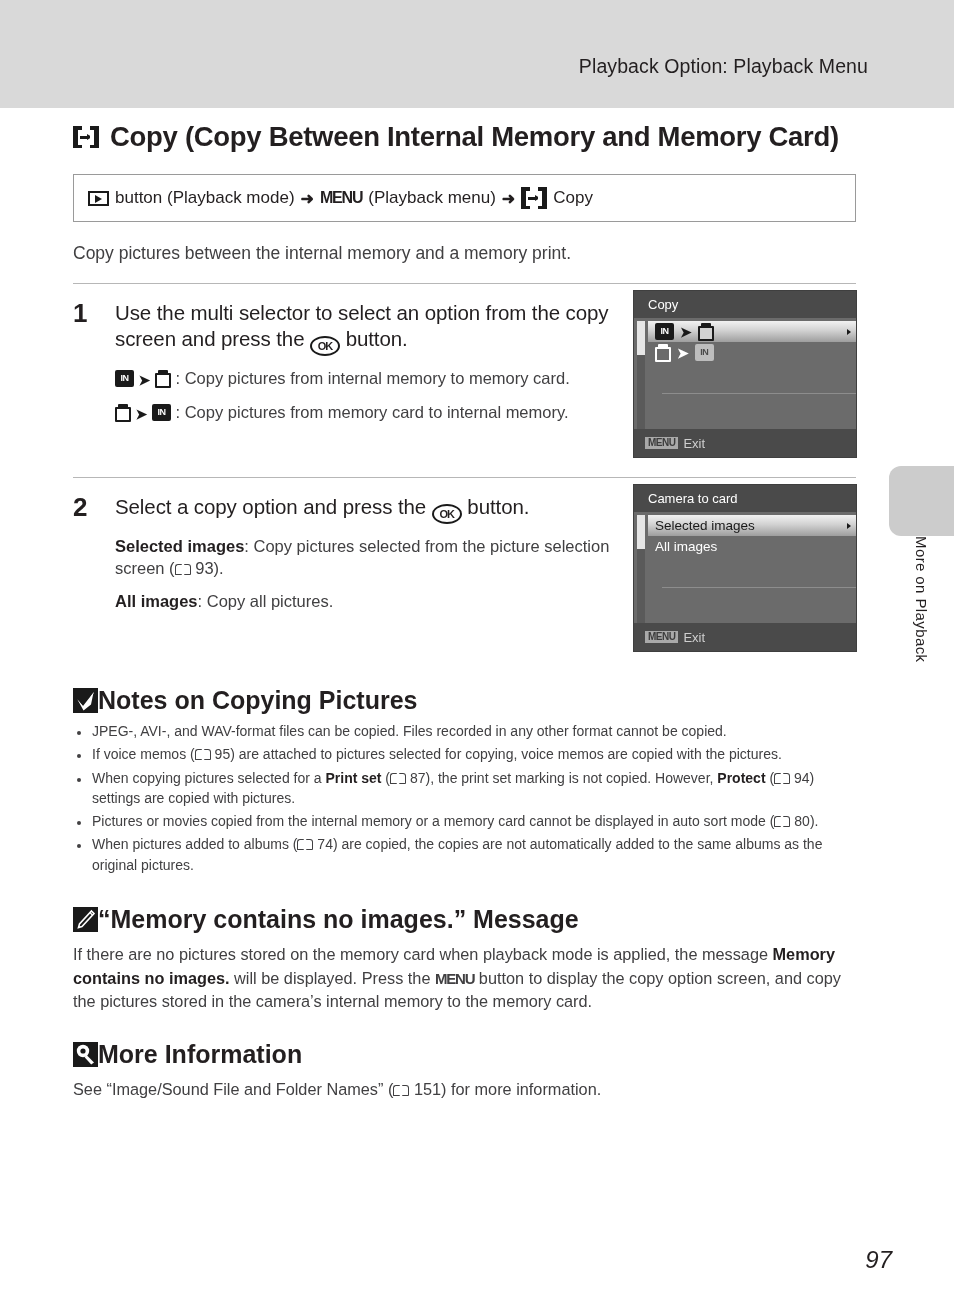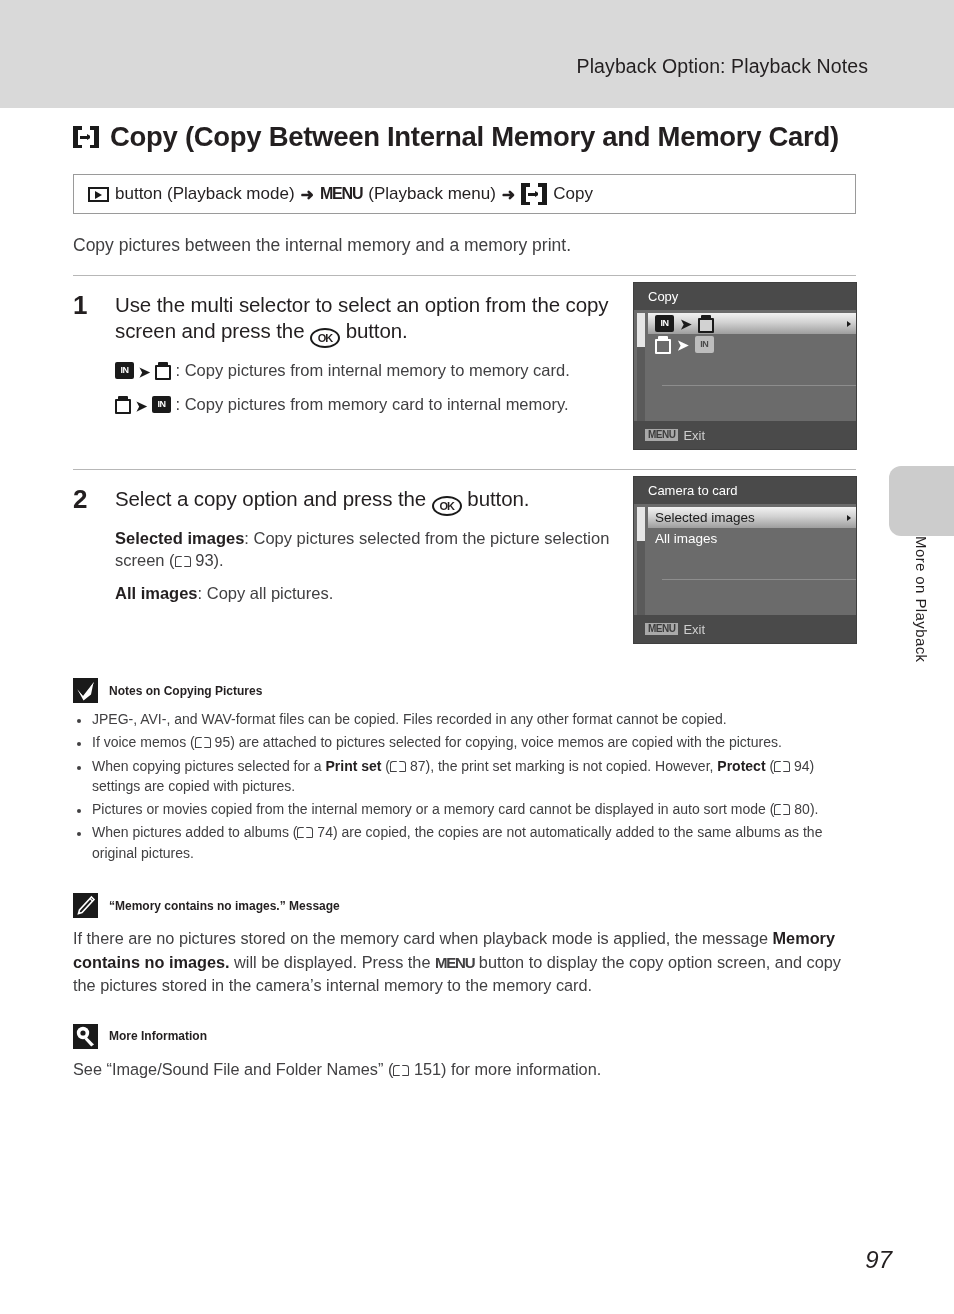--- a/index.html
+++ b/index.html
@@ -50,21 +50,21 @@
     display:flex; align-items:center; gap:11px;
     margin-top:121px;
     font-size:27.5px; font-weight:bold; letter-spacing:-.3px;
     white-space:nowrap;
   }
 
   
   .path-box{
     margin-top:21px;
     border:1px solid #9a9a9a;
-    height:40px;
+    height:48px;
     display:flex; align-items:center;
     padding:0 14px;
     box-sizing:border-box;
   }
   .path-line{
     display:flex; align-items:center; gap:6px;
     font-size:17px; white-space:nowrap;
   }
 
   
@@ -162,22 +162,22 @@
     font-size:10px; font-weight:bold;
     padding:1px 3px; letter-spacing:-.5px;
     font-family:"Liberation Sans", sans-serif;
     line-height:1.05;
   }
   .foot-text{ font-size:13px; color:#cfcfcf; }
 
   
   .note-block{ margin-top:26px; }
   .note-head{
-    display:flex; align-items:center; gap:11px;
-    font-size:12px; font-weight:bold;
+    display:flex; align-items:center; 
+    font-size:25px; font-weight:bold;
   }
   .note-body{
     margin-top:9px;
     font-size:16.3px; color:#414042; line-height:1.45;
   }
   .note-body b{ color:#231f20; }
   ul.bullets{ margin:6px 0 0 0; padding:0; list-style:none; }
   ul.bullets li{
     position:relative; padding-left:19px; margin-bottom:3px;
     font-size:14px; color:#414042; line-height:1.45;
@@ -308,21 +308,21 @@
     position:relative;display:inline-block;
   }
   .sq svg{position:absolute;left:0;top:0;}
 
   .opt-row{ display:flex; align-items:center; gap:6px; }
 </style>
 </head>
 <body>
 
 <div class="header-band"></div>
-<div class="header-title">Playback Option: Playback Notes</div>
+<div class="header-title">Playback Option: Playback Menu</div>
 
 <div class="side-tab"></div>
 <div class="side-tab-label">
   <span>More on Playback</span>
 </div>
 
 <div class="content">
 
   <div class="page-title">
     <span class="ic ic-copy">

